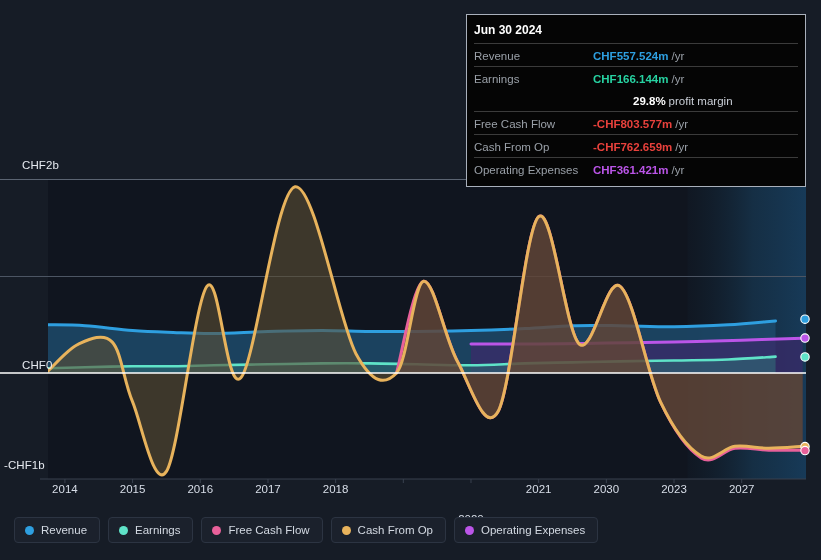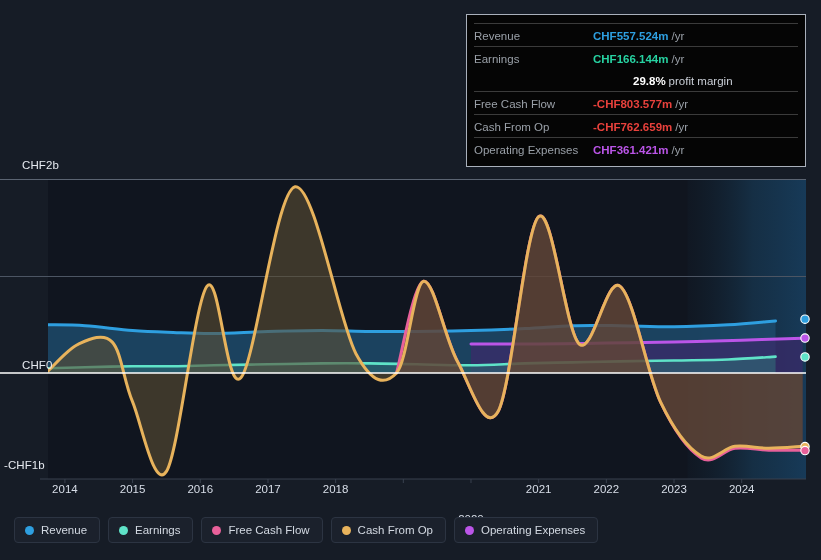--- a/index.html
+++ b/index.html
@@ -232,26 +232,27 @@
 
   <div id="x-axis-labels">
       <div class="x-axis-label" style="left: 64.9196px;">2014</div>
       <div class="x-axis-label" style="left: 132.598px;">2015</div>
       <div class="x-axis-label" style="left: 200.277px;">2016</div>
       <div class="x-axis-label" style="left: 267.955px;">2017</div>
       <div class="x-axis-label" style="left: 335.634px;">2018</div>
       <div class="x-axis-label" style="left: 403.312px; margin-top: 34px;">2019</div>
       <div class="x-axis-label" style="left: 470.991px; margin-top: 30px;">2020</div>
       <div class="x-axis-label" style="left: 538.67px;">2021</div>
-      <div class="x-axis-label" style="left: 606.348px;">2022</div>
+      <div class="x-axis-label" style="left: 606.348px;">2030</div>
       <div class="x-axis-label" style="left: 674.027px;">2023</div>
-      <div class="x-axis-label" style="left: 741.705px;">2024</div>
+      <div class="x-axis-label" style="left: 741.705px;">2027</div>
     </div>
 
   <div id="tooltip">
+    <div id="tooltip-date">Jun 30 2024</div>
     <div id="tooltip-rows">
         <div class="tt-row">
           <div class="tt-label">Revenue</div>
           <div><span class="tt-value" style="color: rgb(46, 159, 224);">CHF557.524m</span><span class="tt-unit">/yr</span></div>
         </div>
         <div class="tt-row">
           <div class="tt-label">Earnings</div>
           <div><span class="tt-value" style="color: rgb(39, 211, 162);">CHF166.144m</span><span class="tt-unit">/yr</span></div>
         </div>
         <div class="tt-row no-rule">

